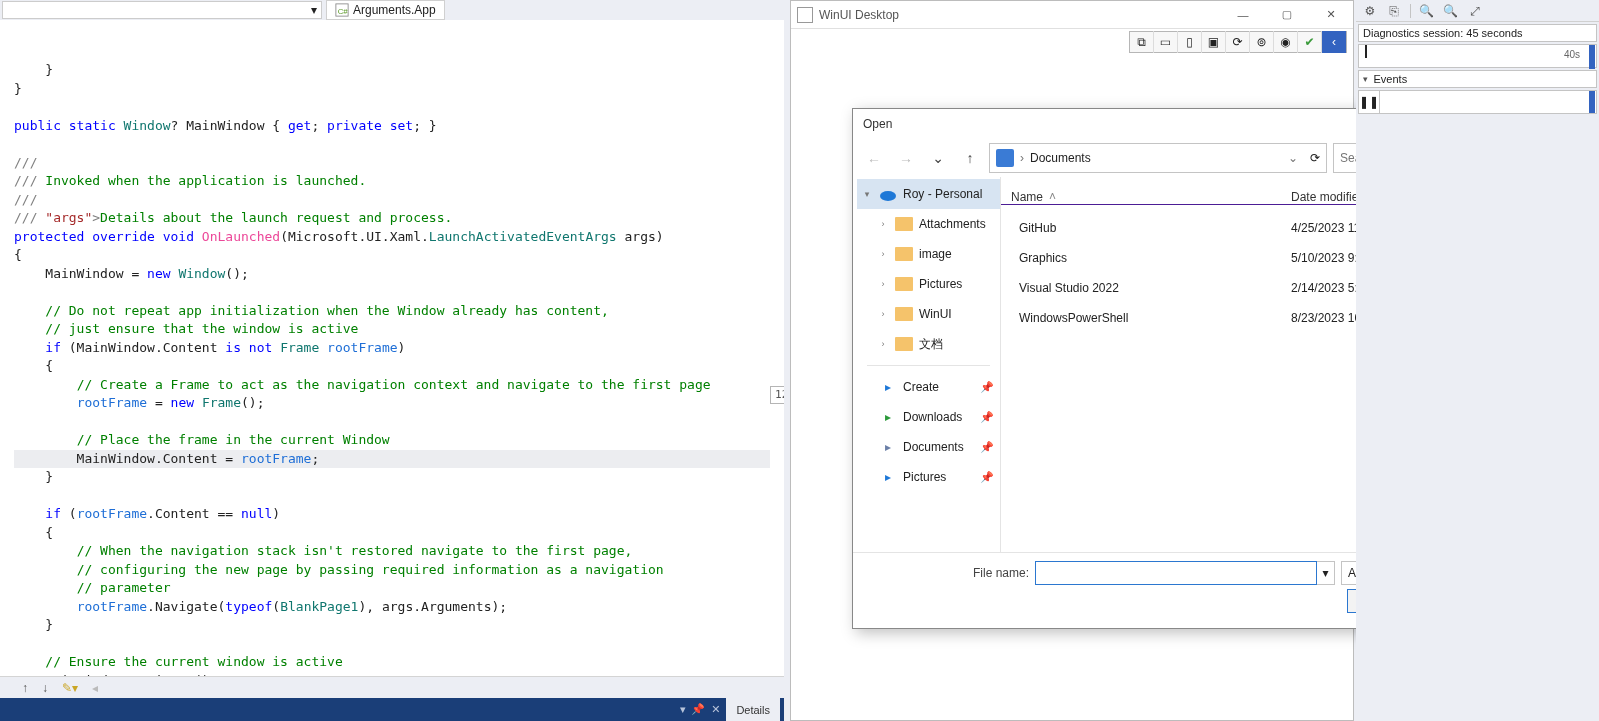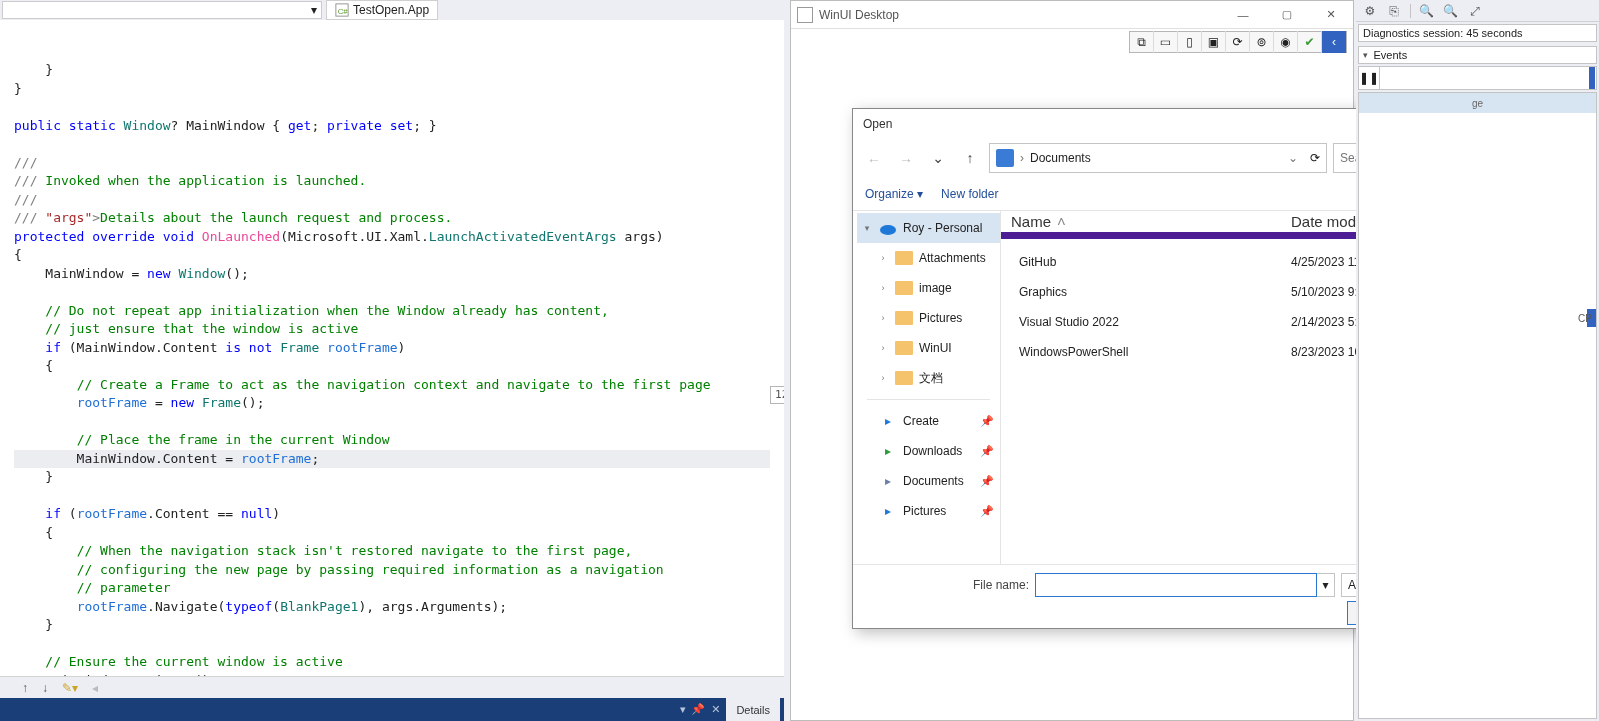--- a/index.html
+++ b/index.html
@@ -213,37 +213,37 @@
   .tree-item .ficon{width:18px;height:14px;background:#f5c36b;border-radius:1px;position:relative;}
   .tree-item .cloud{width:18px;height:14px;}
   .tree-item.sel{background:#d7e4f2;}
   .tree-sep{height:1px;background:#e4e4e4;margin:6px 10px;}
   .pin{color:#779;font-size:11px;margin-left:auto;margin-right:6px;}
 
   .quickficon{width:18px;height:14px;display:flex;align-items:center;justify-content:center;}
 
   .filelist{flex:1;display:flex;flex-direction:column;}
   .fl-head{
-    height:28px;display:flex;align-items:center;
-    border-bottom:7px solid #4c1d95;
-    color:#333;font-size:15px;
+    height:28px;display:flex;align-items:flex-end;
+    border-bottom:1px solid #4c1d95;
+    color:#333;font-size:12px;
   }
   .fl-head .col{padding-left:10px;display:flex;align-items:center;gap:6px;}
   .col.name{flex:1;}
   .col.date{width:150px;}
   .col.type{width:100px;}
   .fl-row{
     height:30px;display:flex;align-items:flex-end;
     cursor:pointer;
   }
   .fl-row .col{padding-left:10px;}
   .fl-row .ficon{width:18px;height:14px;background:#f5c36b;border-radius:1px;margin-right:8px;}
 
   .dlg-bottom{
-    height:64px;border-top:1px solid #e4e4e4;
+    height:76px;border-top:1px solid #e4e4e4;
     padding:8px 10px; display:flex;flex-direction:column;gap:4px;
   }
   .fn-row{display:flex;align-items:center;gap:6px;}
   .fn-row label{color:#444;}
   .fn-input{
     flex:1;height:24px;border:1px solid #2b77d0;
     padding:0 4px; outline:none;
   }
   .filter{
     width:180px;height:24px;border:1px solid #c4c4c4;
@@ -307,21 +307,21 @@
 <div class="ide">
   <div class="tabbar">
     <div class="navsel">
       <span>▾</span>
     </div>
     <div class="file-tab">
       <svg class="ico" viewBox="0 0 16 16">
         <rect x="1" y="1" width="14" height="14" fill="#fff" stroke="#8a8a8a"></rect>
         <text x="3" y="12" font-size="9" fill="#5b9927">C#</text>
       </svg>
-      <span>TestOpen.App</span>
+      <span>Arguments.App</span>
     </div>
   </div>
 
   <div class="code" id="code">
     <div>    }</div><div>}</div><div>&nbsp;</div><div><span class="kw">public static </span><span class="type">Window</span>? MainWindow { <span class="kw">get</span>; <span class="kw">private set</span>; }</div><div>&nbsp;</div><div><span class="xmlgrey">/// <summary></summary></span></div><div><span class="xmlgrey">/// </span><span class="comment">Invoked when the application is launched.</span></div><div><span class="xmlgrey">/// </span></div><div><span class="xmlgrey">/// <span class="str">"args"</span><span class="xmlgrey">&gt;</span><span class="comment">Details about the launch request and process.</span><span class="xmlgrey"></span></span></div><div><span class="kw">protected override void </span><span class="fn">OnLaunched</span>(Microsoft.UI.Xaml.<span class="type">LaunchActivatedEventArgs</span> args)</div><div>{</div><div>    MainWindow = <span class="kw">new </span><span class="type">Window</span>();</div><div>&nbsp;</div><div>    <span class="comment">// Do not repeat app initialization when the Window already has content,</span></div><div>    <span class="comment">// just ensure that the window is active</span></div><div>    <span class="kw">if </span>(MainWindow.Content <span class="kw">is not </span><span class="type">Frame</span> <span class="local">rootFrame</span>)</div><div>    {</div><div>        <span class="comment">// Create a Frame to act as the navigation context and navigate to the first page</span></div><div>        <span class="local">rootFrame</span> = <span class="kw">new </span><span class="type">Frame</span>();</div><div>&nbsp;</div><div>        <span class="comment">// Place the frame in the current Window</span></div><div class="highlight-line">        MainWindow.Content = <span class="local">rootFrame</span>;</div><div>    }</div><div>&nbsp;</div><div>    <span class="kw">if </span>(<span class="local">rootFrame</span>.Content == <span class="kw">null</span>)</div><div>    {</div><div>        <span class="comment">// When the navigation stack isn't restored navigate to the first page,</span></div><div>        <span class="comment">// configuring the new page by passing required information as a navigation</span></div><div>        <span class="comment">// parameter</span></div><div>        <span class="local">rootFrame</span>.Navigate(<span class="kw">typeof</span>(<span class="type">BlankPage1</span>), args.Arguments);</div><div>    }</div><div>&nbsp;</div><div>    <span class="comment">// Ensure the current window is active</span></div><div>    MainWindow.Activate();</div><div class="linenum-badge">123</div>
   </div>
 
   <div class="code-footer">
     <span>↑</span>
     <span>↓</span>
@@ -382,30 +382,20 @@
       <div class="spacer" style="flex:1"></div>
       <span class="chev">⌄</span>
       <span style="margin-left:6px">⟳</span>
     </div>
     <div class="search-box">
       <input placeholder="Search Documents" style="">
       <span>🔍</span>
     </div>
   </div>
 
-  <div class="dlg-toolbar">
-    <span class="link">
-      <span>Organize</span> <span>▾</span>
-    </span>
-    <span class="link">New folder</span>
-    <div class="spacer"></div>
-    <div class="vbtn">☰ ▾</div>
-    <div class="vbtn">◧</div>
-    <div class="vbtn help">?</div>
-  </div>
 
   <div class="dlg-body">
     <div class="tree" id="tree">
         <div class="tree-item sel">
           <span class="exp">▾</span>
           <svg class="cloud" viewBox="0 0 18 14">
             <ellipse cx="9" cy="9" rx="8" ry="5" fill="#1e78d7"></ellipse>
           </svg>
           <span>Roy - Personal</span>
         </div>
@@ -515,30 +505,28 @@
 <div class="diag">
   <div class="diag-toolbar">
     <div class="t">⚙</div>
     <div class="t">⎘</div>
     <div class="sep"></div>
     <div class="t">🔍</div>
     <div class="t">🔍</div>
     <div class="t">⤢</div>
   </div>
   <div class="diag-session">Diagnostics session: 45 seconds</div>
+  <div class="diag-timeline">
+    <div class="mark"></div>
+    <span class="lbl">40s</span>
+    <div class="cursor"></div>
+  </div>
   <div class="diag-sec">
     <span class="chev">▾</span>
     <span>Events</span>
   </div>
   <div class="diag-events">
     <div class="pause">❚❚</div>
     <div class="track">
       <div class="cursor"></div>
     </div>
   </div>
-  <div class="diag-blank">
-    <div class="hl-row">
-      <span>ge</span>
-    </div>
-    <div class="marker"></div>
-    <div style="position:absolute;right:4px;top:220px;font-size:10px;color:#555">CP</div>
-  </div>
 </div>
 
 </body></html>

